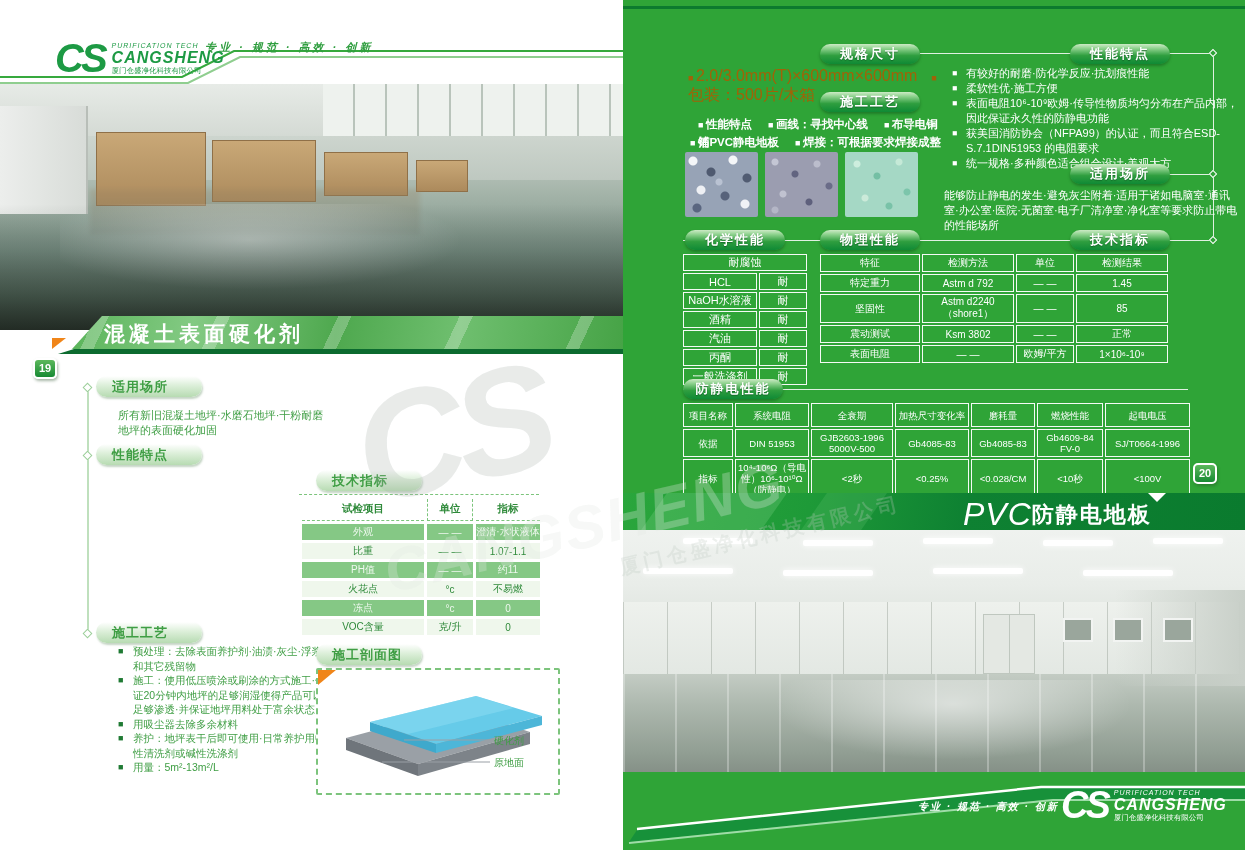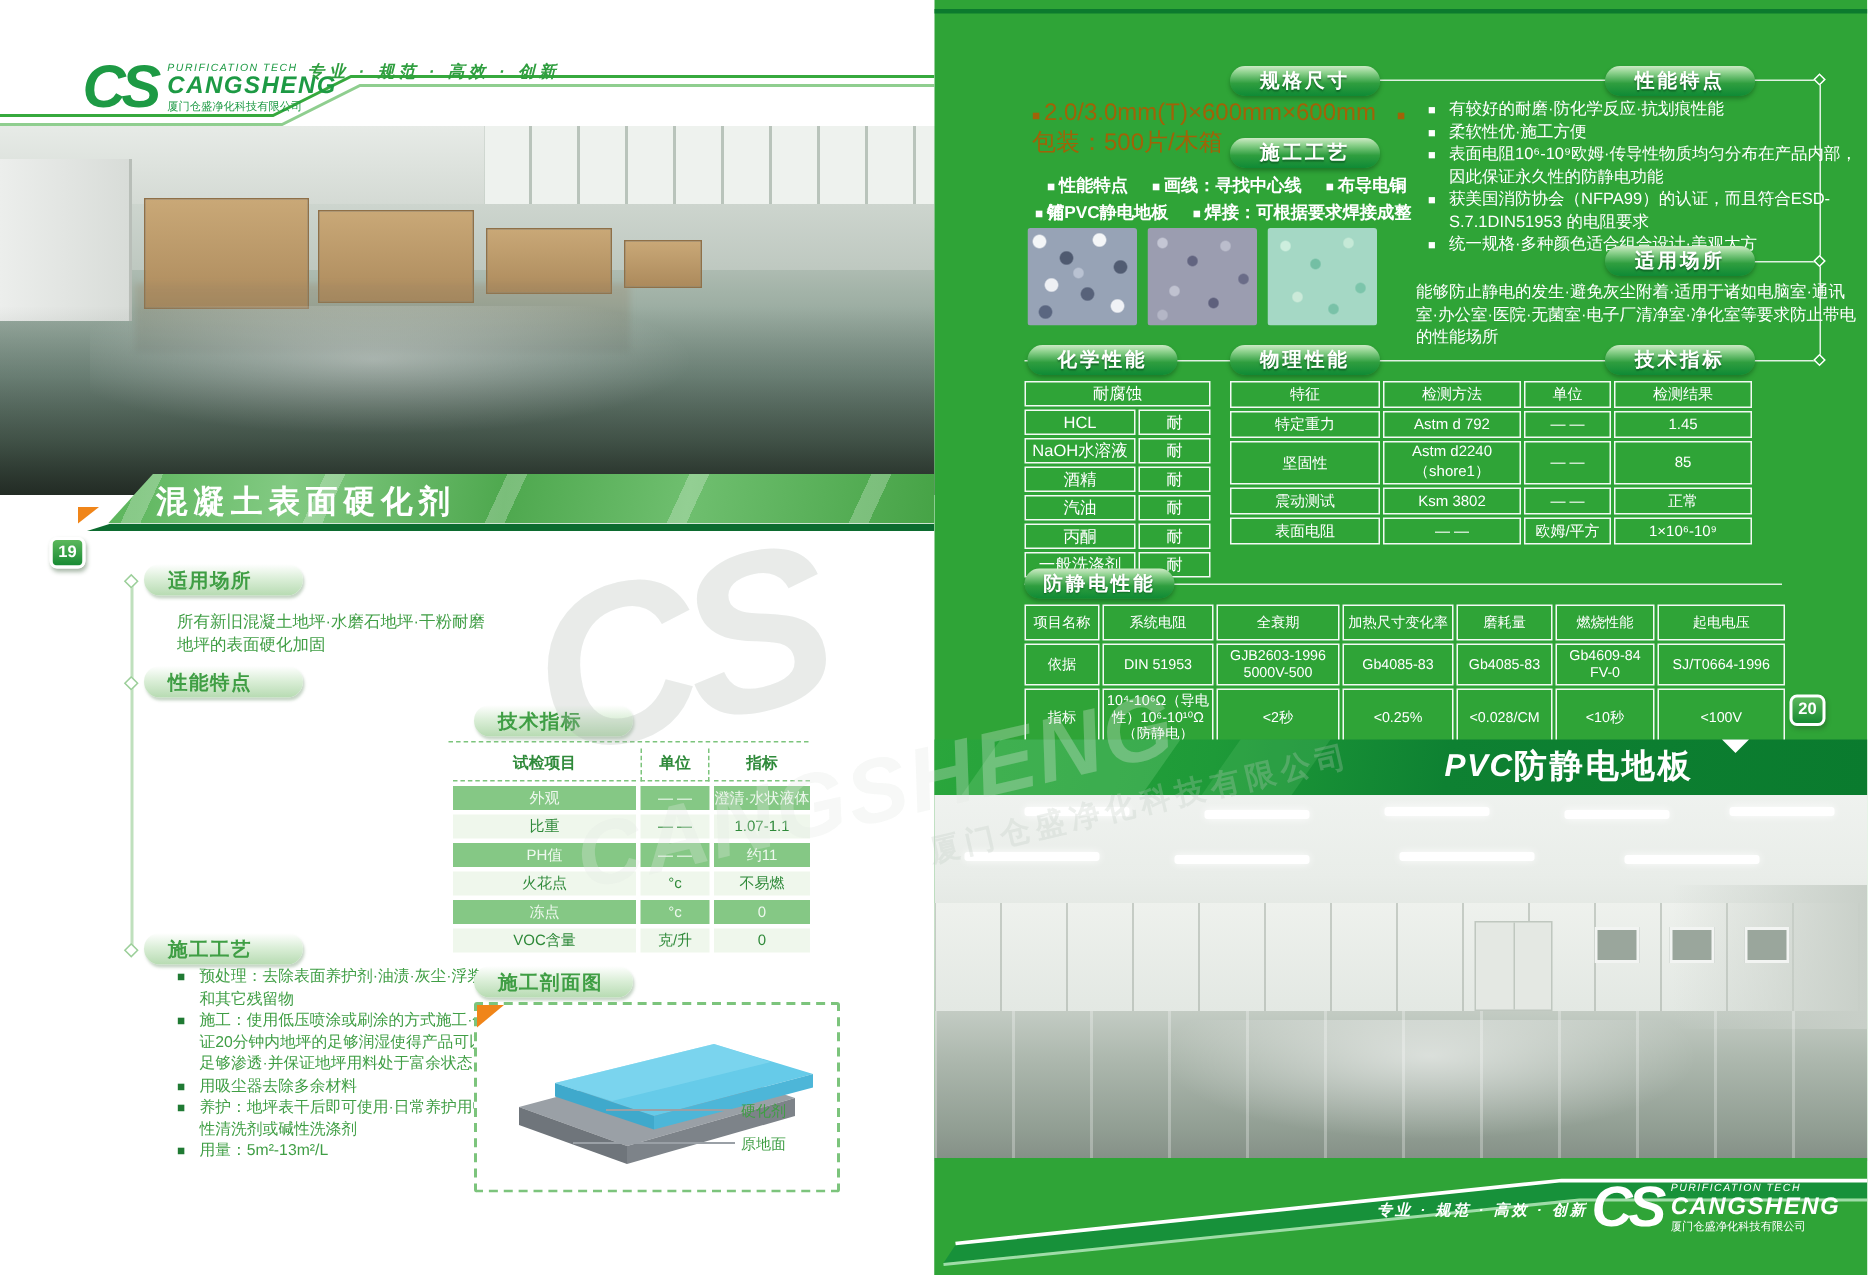--- a/index.html
+++ b/index.html
@@ -128,21 +128,21 @@
     vertical-align:middle; font-weight:normal; }
   table.chem { width:126px; } table.chem td, table.chem th { font-size:11px; height:15px; }
   table.phys { width:350px; } table.phys td, table.phys th { font-size:10px; height:14px; padding:1px 0; }
   table.anti { width:507px; } table.anti td, table.anti th { font-size:9.5px; line-height:11px; padding:2px 1px; }
 
   
   #pvc-band { left:623px; top:493px; width:622px; height:37px;
     background:linear-gradient(100deg,#2aa63c 0%,#1e9a38 30%,#0e8132 55%,#0a7b2e 100%); overflow:hidden; }
   .pvc-streak { position:absolute; top:-10px; height:60px; background:rgba(110,200,120,.35); transform:skewX(-35deg); }
   #pvc-title { left:963px; top:496px; color:#fff; }
-  #pvc-title .en { font-size:21px; font-weight:700; font-style:italic; letter-spacing:1px; vertical-align:middle; }
+  #pvc-title .en { font-size:32px; font-weight:400; font-style:italic; letter-spacing:1px; vertical-align:middle; }
   #pvc-title .cn { font-size:22px; font-weight:bold; letter-spacing:2px; vertical-align:middle; }
   #pvc-notch { left:1148px; top:493px; width:0; height:0; border-top:9px solid #fff; border-left:9px solid transparent; border-right:9px solid transparent; }
 
   #photo-right { left:623px; top:530px; width:622px; height:244px; overflow:hidden;
     background:linear-gradient(180deg,#eff2ef 0%,#e9ede9 22%,#e0e5e0 38%,#cfd6cf 52%,#adb8ae 72%,#909d92 92%,#848f86 100%); }
   .pr-light { position:absolute; height:6px; background:#ffffff; box-shadow:0 0 6px rgba(255,255,255,.9); border-radius:2px; }
   .pr-wallpanels { left:0; top:72px; width:622px; height:72px;
     background:repeating-linear-gradient(90deg,rgba(150,160,150,.45) 0 1px,rgba(0,0,0,0) 1px 44px),linear-gradient(#eef1ed,#e3e8e3); }
   .pr-rightwall { right:0; top:60px; width:130px; height:96px; background:linear-gradient(90deg,rgba(190,200,190,0),#c8cfc8); }
   .pr-door { left:360px; top:84px; width:52px; height:60px; background:#e4e8e3; border:1px solid #bfc7bf; }

